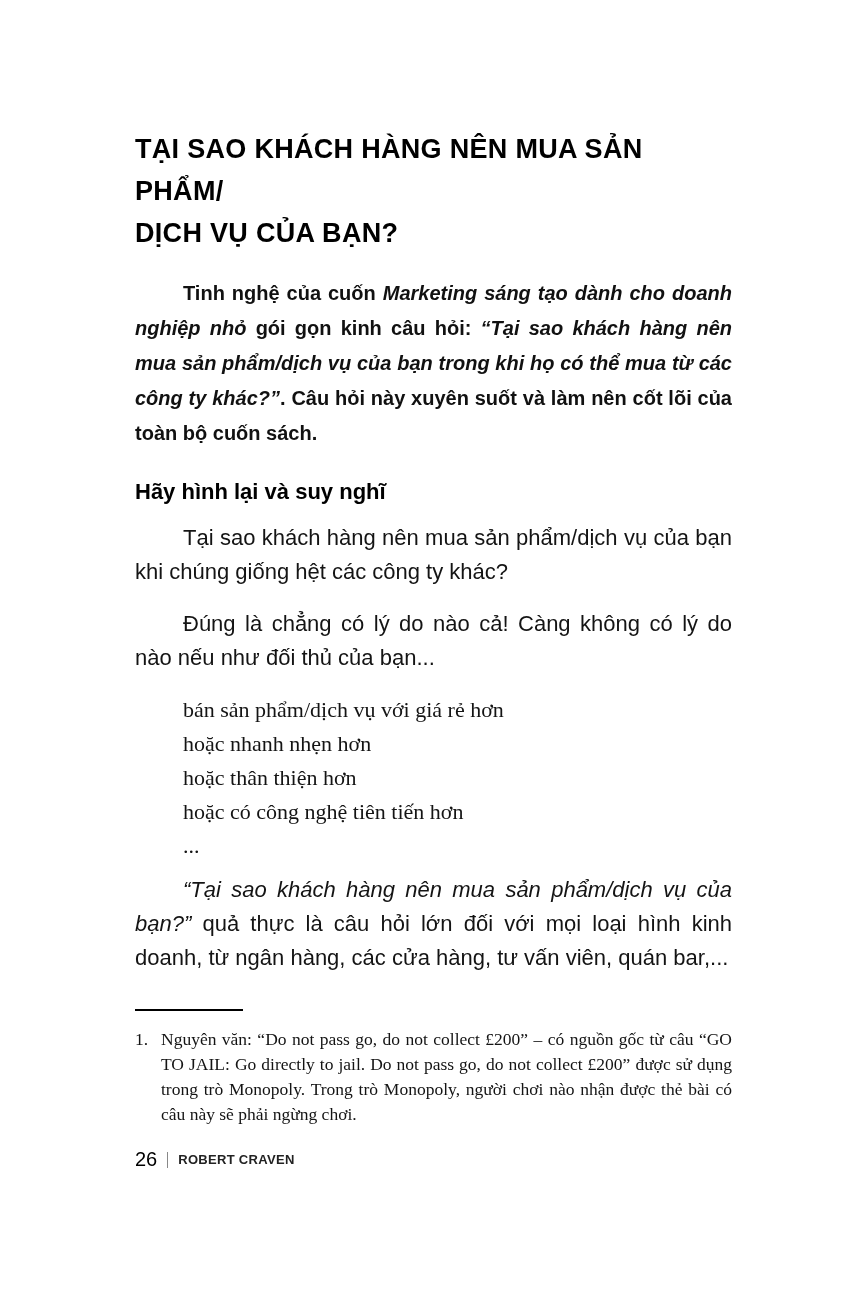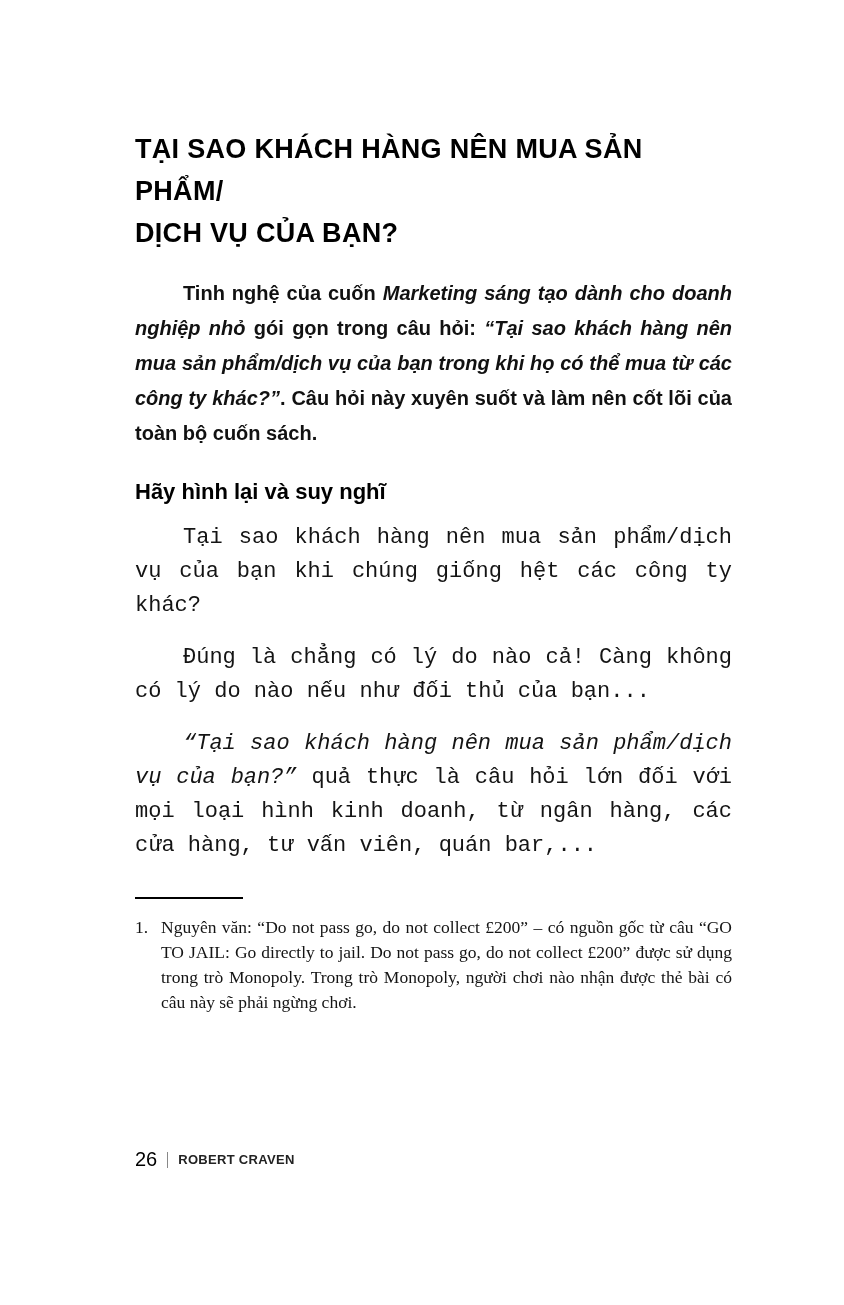--- a/index.html
+++ b/index.html
@@ -51,21 +51,21 @@
     font-weight: 700;
     font-size: 22px;
     color: #000000;
     margin-top: 28px;
     margin-bottom: 16px;
   }
   .h2.italic { font-style: italic; font-size: 21px; }
 
   
   .body-p {
-    font-family: Liberation Mono, monospace;
+    font-family: Liberation Sans, sans-serif;
     font-size: 22px;
     line-height: 34px;
     text-align: justify;
     text-indent: 48px;
     color: #141414;
     margin-bottom: 18px;
   }
   .body-p .it { font-style: italic; }
 
   
@@ -139,28 +139,35 @@
 <body>
 
 <div class="page">
   <main class="content">
 
     <h1 class="title">
       <span class="title-line">TẠI SAO KHÁCH HÀNG NÊN MUA SẢN PHẨM/</span>
       <span class="title-line">DỊCH VỤ CỦA BẠN?</span>
     </h1>
 
-    <p class="intro"><span>Tinh nghệ của cuốn </span><span class="it">Marketing sáng tạo dành cho doanh nghiệp nhỏ</span><span> gói gọn trong câu hỏi: </span><span class="it">“Tại sao khách hàng nên mua sản phẩm/dịch vụ của bạn trong khi họ có thể mua từ các công ty khác?”</span><span>. Câu hỏi này xuyên suốt và làm nên cốt lõi của toàn bộ cuốn sách.</span></p>
+    <p class="intro"><span>Tinh nghệ của cuốn </span><span class="it">Marketing sáng tạo dành cho doanh nghiệp nhỏ</span><span> gói gọn kinh câu hỏi: </span><span class="it">“Tại sao khách hàng nên mua sản phẩm/dịch vụ của bạn trong khi họ có thể mua từ các công ty khác?”</span><span>. Câu hỏi này xuyên suốt và làm nên cốt lõi của toàn bộ cuốn sách.</span></p>
 
     <h2 class="h2">Hãy hình lại và suy nghĩ</h2>
 
     <p class="body-p">Tại sao khách hàng nên mua sản phẩm/dịch vụ của bạn khi chúng giống hệt các công ty khác?</p>
 
     <p class="body-p">Đúng là chẳng có lý do nào cả! Càng không có lý do nào nếu như đối thủ của bạn...</p>
 
+    <div class="alt-list">
+      <span class="alt-item">bán sản phẩm/dịch vụ với giá rẻ hơn</span>
+      <span class="alt-item">hoặc nhanh nhẹn hơn</span>
+      <span class="alt-item">hoặc thân thiện hơn</span>
+      <span class="alt-item">hoặc có công nghệ tiên tiến hơn</span>
+      <span class="alt-item">...</span>
+    </div>
 
 
     <p class="body-p"><span class="it">“Tại sao khách hàng nên mua sản phẩm/dịch vụ của bạn?”</span><span> quả thực là câu hỏi lớn đối với mọi loại hình kinh doanh, từ ngân hàng, các cửa hàng, tư vấn viên, quán bar,...</span></p>
 
 
     <div class="footnote-rule"></div>
 
     <p class="footnote"><span class="fn-marker">1.</span><span>Nguyên văn: “Do not pass go, do not collect £200” – có nguồn gốc từ câu “GO TO JAIL: Go directly to jail. Do not pass go, do not collect £200” được sử dụng trong trò Monopoly. Trong trò Monopoly, người chơi nào nhận được thẻ bài có câu này sẽ phải ngừng chơi.</span></p>
 
   </main>

